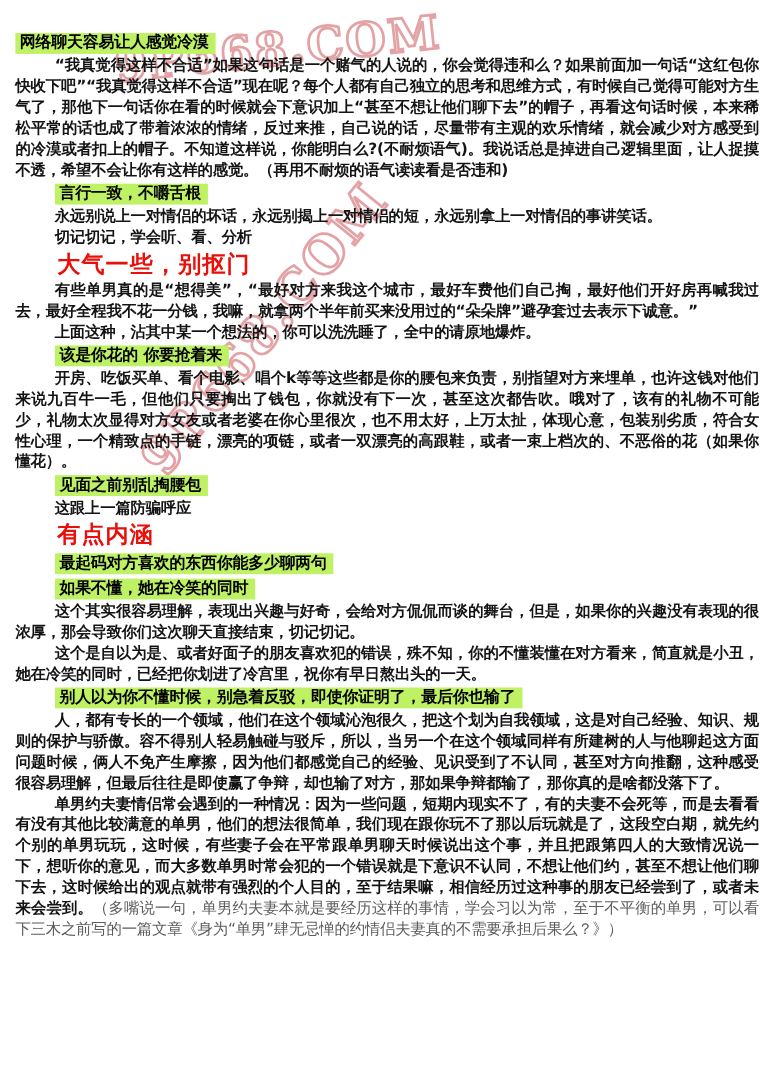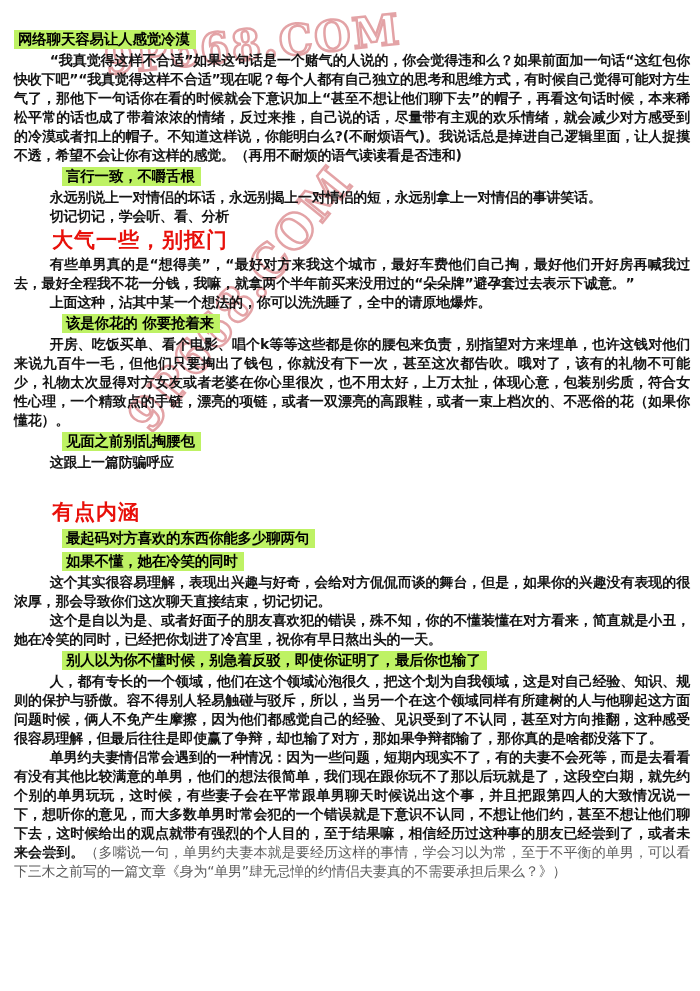--- a/index.html
+++ b/index.html
@@ -60,30 +60,30 @@
   .hl {
     display: inline-block;
     background: #bef264;
     color: #000000;
     font-size: 14.5px;
     line-height: 16px;
     font-weight: 700;
     padding: 1px 6px 2px 4px;
     margin: 2px 0;
   }
-  .hl-indent { margin-left: 48px; }
+  .hl-indent { margin-left: 36px; }
   .hred {
     color: #e8100a;
     font-size: 21px;
     line-height: 25px;
     font-weight: 700;
     margin: 2px 0 2px 38px;
     letter-spacing: 1px;
   }
-  .gap-top { margin-top: 28px; }
+  .gap-top { margin-top: 2px; }
   .gray {
     color: #5c5c5c;
     font-weight: 400;
   }
 </style>
 </head>
 <body>
 
 <div class="page">
   <div class="wm wm-top">9P668.COM</div>

